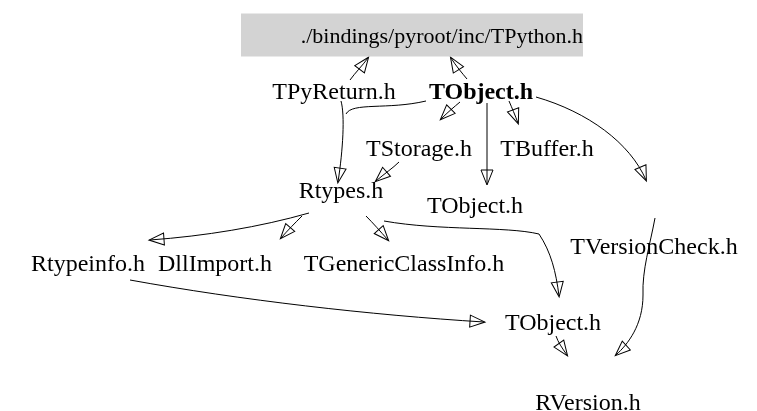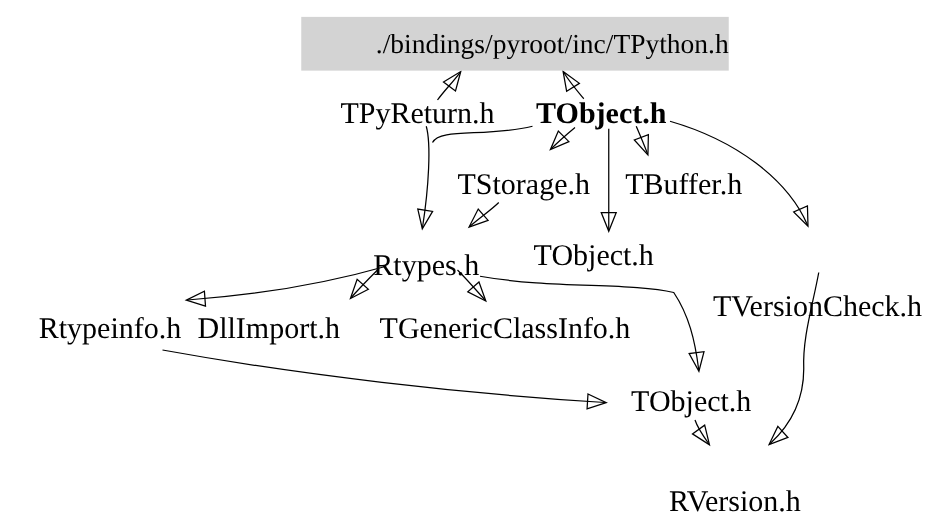--- a/index.html
+++ b/index.html
@@ -61,21 +61,21 @@
   </div>
 
   <div class="node" style="left:334px; top:91px;">TPyReturn.h</div>
 
   <div class="node" style="left:481px; top:91px;font-weight:bold;">TObject.h</div>
 
   <div class="node" style="left:419px; top:148px;">TStorage.h</div>
 
   <div class="node" style="left:547px; top:148px;">TBuffer.h</div>
 
-  <div class="node" style="left:341px; top:213px;">Rtypes.h</div>
+  <div class="node" style="left:341px; top:190px;">Rtypes.h</div>
 
   <div class="node" style="left:475px; top:205px;">TObject.h</div>
 
   <div class="node" style="left:654px; top:205px;margin-top:41px;">TVersionCheck.h</div>
 
   <div class="node" style="left:73px; top:263px;margin-left:15px;">Rtypeinfo.h</div>
 
   <div class="node" style="left:215px; top:263px;">DllImport.h</div>
 
   <div class="node" style="left:404px; top:263px;">TGenericClassInfo.h</div>

